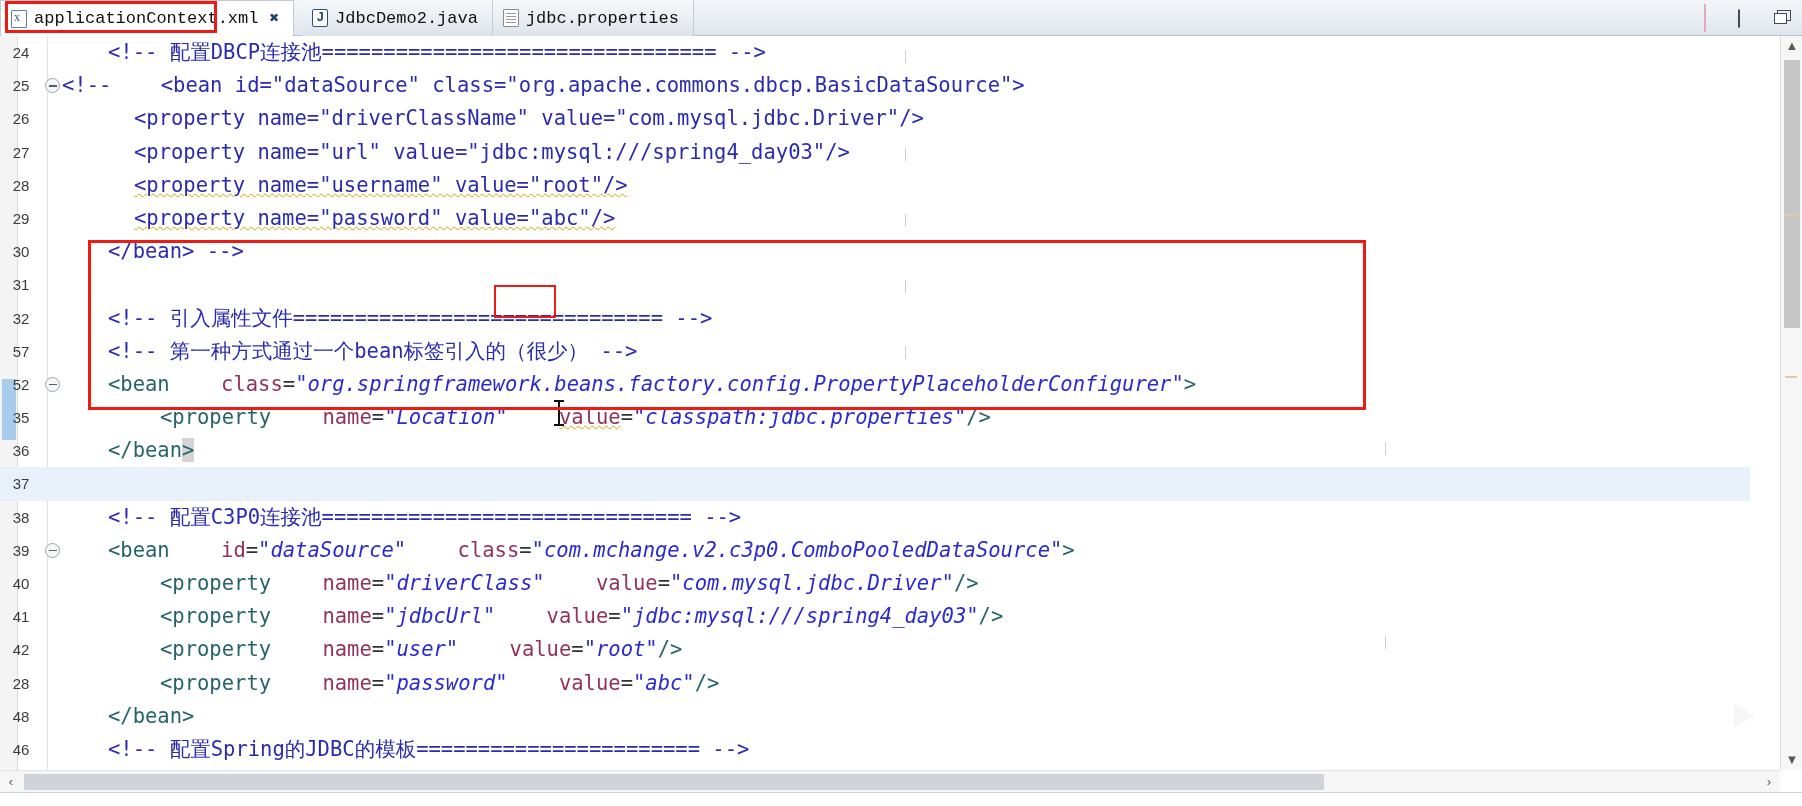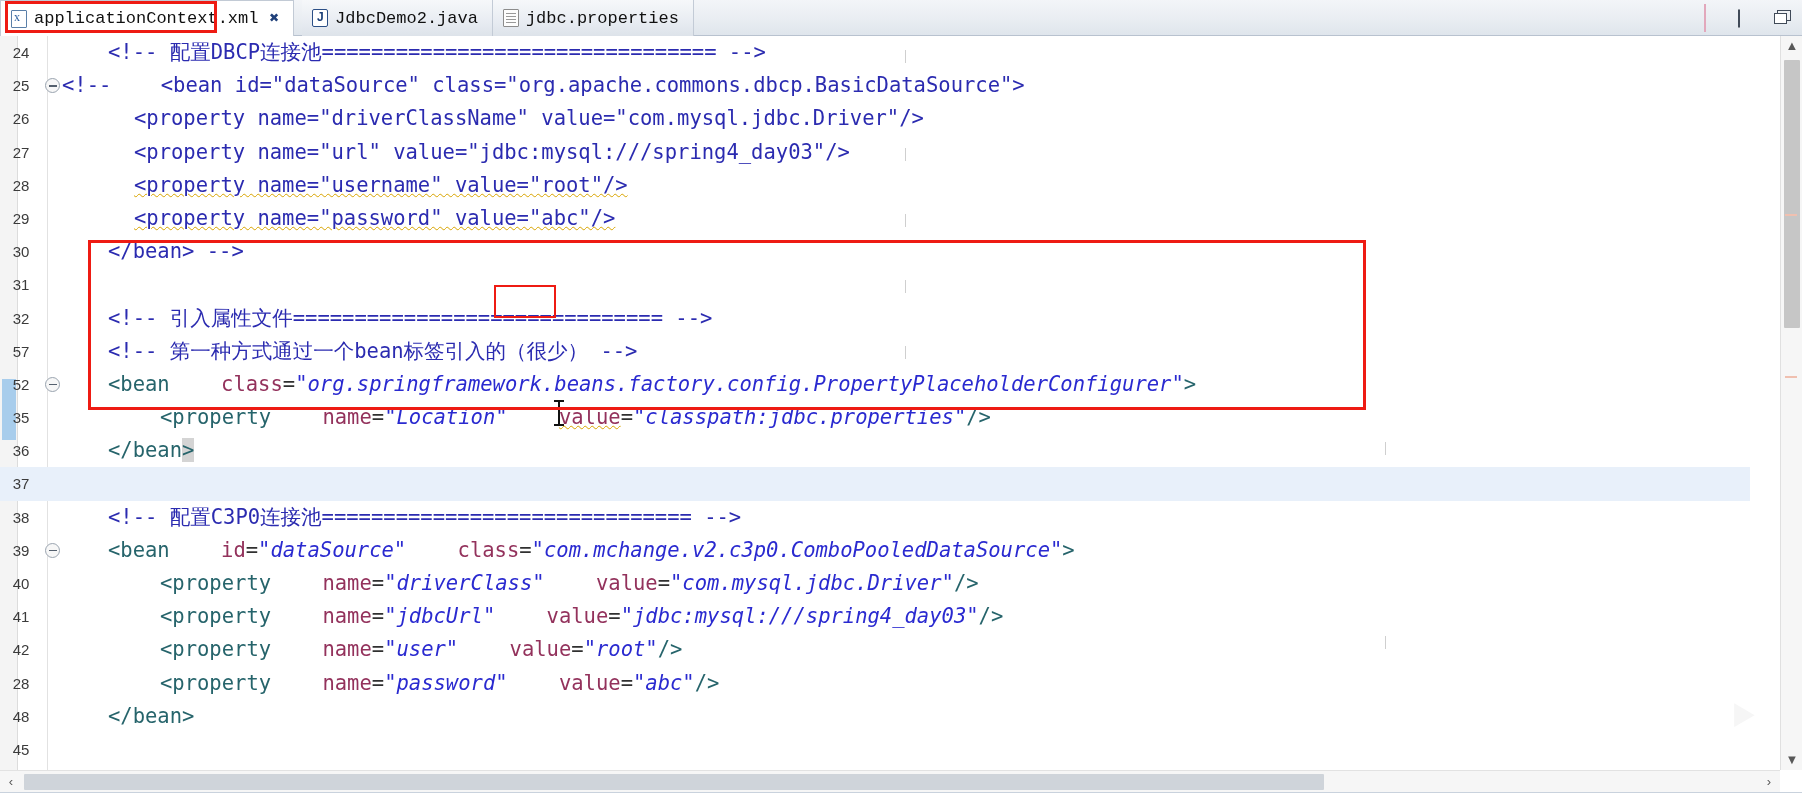--- a/index.html
+++ b/index.html
@@ -464,24 +464,20 @@
       <div class="row">
         <span class="lineno">28</span>
         <span class="code" style="left:160px"><span class="c-tag">&lt;property</span> <span class="c-attr">name</span><span class="c-eq">=</span><span class="c-str">"password"</span> <span class="c-attr">value</span><span class="c-eq">=</span><span class="c-str">"abc"</span><span class="c-tag">/&gt;</span></span>
       </div>
 
       <div class="row">
         <span class="lineno">48</span>
         <span class="code c-tag" style="left:108px">&lt;/bean&gt;</span>
       </div>
 
-      <div class="row">
-        <span class="lineno">45</span>
-        <span class="code" style="left:108px"></span>
-      </div>
 
       <div class="row">
         <span class="lineno">46</span>
         <span class="code c-comment" style="left:108px">&lt;!-- 配置Spring的JDBC的模板======================= --&gt;</span>
       </div>
 
     </div>
 
     <div class="occ" style="left:905px; top:14px;"></div>
     <div class="occ" style="left:905px; top:112px;"></div>

